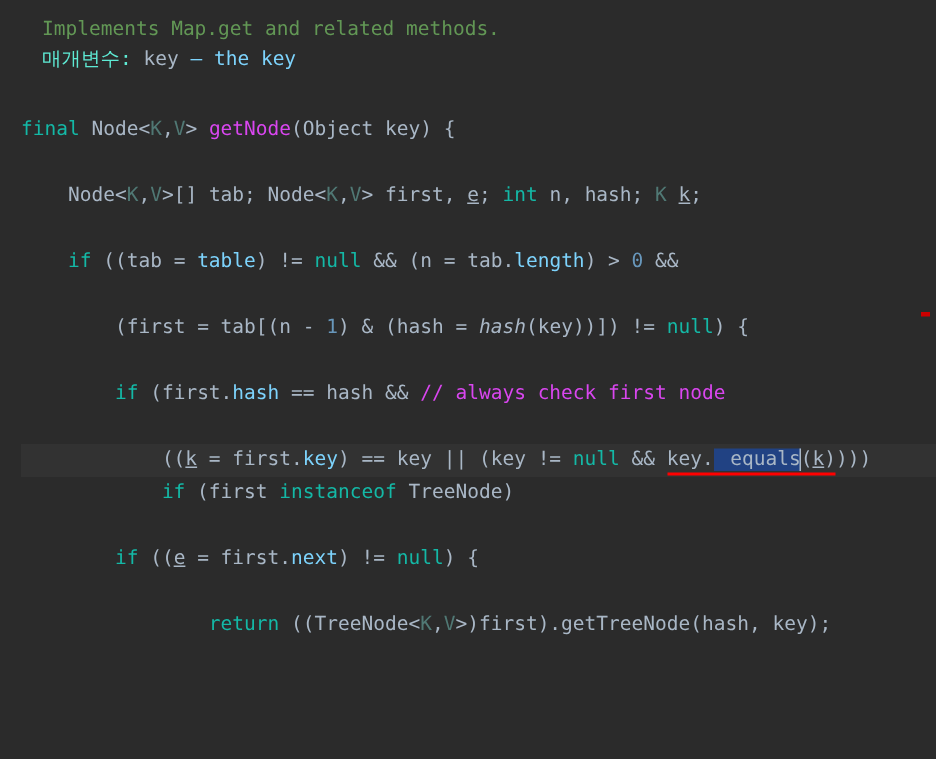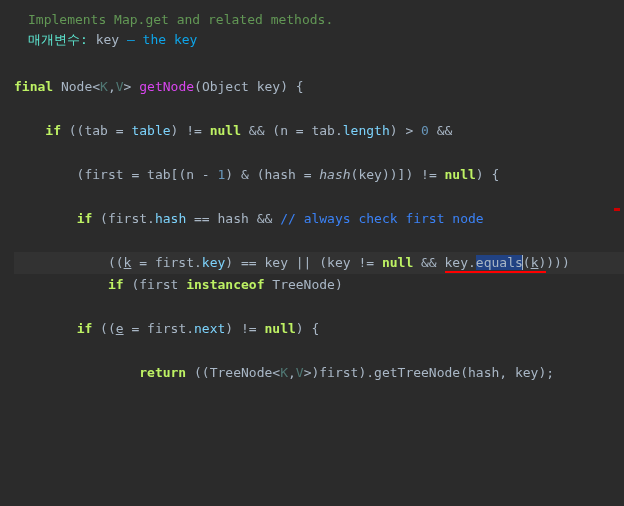--- a/index.html
+++ b/index.html
@@ -15,34 +15,34 @@
     padding: 10px 0 0 14px;
   }
   .doc-block {
     color: #629755;
     margin-bottom: 4px;
     padding-left: 14px;
   }
   .doc-line { line-height: 20px; }
   .doc-label { color: #5eead4; }
   .doc-param { color: #a9b7c6; }
-  .doc-dash { color: #0ea5e9; }
+  .doc-dash { color: #7dd3fc; }
   .code { white-space: pre; position: relative; }
-  .kw { color: #bef264; font-weight: bold; }
+  .kw { color: #14b8a6; }
   .typep { color: #507874; }
   .method { color: #d946ef; }
   .field { color: #7dd3fc; }
   .num { color: #6897bb; }
-  .comment { color: #3b82f6; }
+  .comment { color: #d946ef; }
   .highlight-line {
     background: #323232;
     display: inline-block;
     width: 100%;
   }
-  .sel { background: #214283; }
+  .sel { background: #214283; padding-left: 11px; }
   .redline {
     border-bottom: 2px solid #ff0000;
     padding-bottom: 1px;
   }
   .caret {
     border-left: 1px solid #a9b7c6;
     margin-left: -1px;
   }
   .err-stripe {
     position: absolute;
@@ -60,20 +60,21 @@
   <div class="doc-line"><span>Implements Map.get and related methods.</span></div>
   <div class="doc-line">
     <span class="doc-label">매개변수:</span>
     <span class="doc-param">key</span>
     <span class="doc-dash">– the key</span>
   </div>
 </div>
 
 <div class="code">
 <div><span class="kw">final</span> <span>Node</span>&lt;<span class="typep">K</span>,<span class="typep">V</span>&gt; <span class="method">getNode</span>(<span>Object</span> <span>key</span>) {</div>
+<div>    <span>Node</span>&lt;<span class="typep">K</span>,<span class="typep">V</span>&gt;[] <span>tab</span>; <span>Node</span>&lt;<span class="typep">K</span>,<span class="typep">V</span>&gt; <span>first</span>, <u>e</u>; <span class="kw">int</span> <span>n</span>, <span>hash</span>; <span class="typep">K</span> <u>k</u>;</div>
 <div>    <span class="kw">if</span> ((<span>tab</span> = <span class="field">table</span>) != <span class="kw">null</span> &amp;&amp; (<span>n</span> = <span>tab</span>.<span class="field">length</span>) &gt; <span class="num">0</span> &amp;&amp;</div>
 <div>        (<span>first</span> = <span>tab</span>[(<span>n</span> - <span class="num">1</span>) &amp; (<span>hash</span> = <i>hash</i>(<span>key</span>))]) != <span class="kw">null</span>) {</div>
 <div>        <span class="kw">if</span> (<span>first</span>.<span class="field">hash</span> == <span>hash</span> &amp;&amp; <span class="comment">// always check first node</span></div>
 <div class="highlight-line">            ((<u>k</u> = <span>first</span>.<span class="field">key</span>) == <span>key</span> || (<span>key</span> != <span class="kw">null</span> &amp;&amp; <span class="redline"><span>key</span>.<span class="sel">equals</span><span class="caret"></span>(<u>k</u>)</span>)))</div>
 <div>            <span class="kw">if</span> (<span>first</span> <span class="kw">instanceof</span> <span>TreeNode</span>)</div>
 <div>        <span class="kw">if</span> ((<u>e</u> = <span>first</span>.<span class="field">next</span>) != <span class="kw">null</span>) {</div>
 <div>                <span class="kw">return</span> ((<span>TreeNode</span>&lt;<span class="typep">K</span>,<span class="typep">V</span>&gt;)<span>first</span>).<span>getTreeNode</span>(<span>hash</span>, <span>key</span>);</div>
 
 
 

